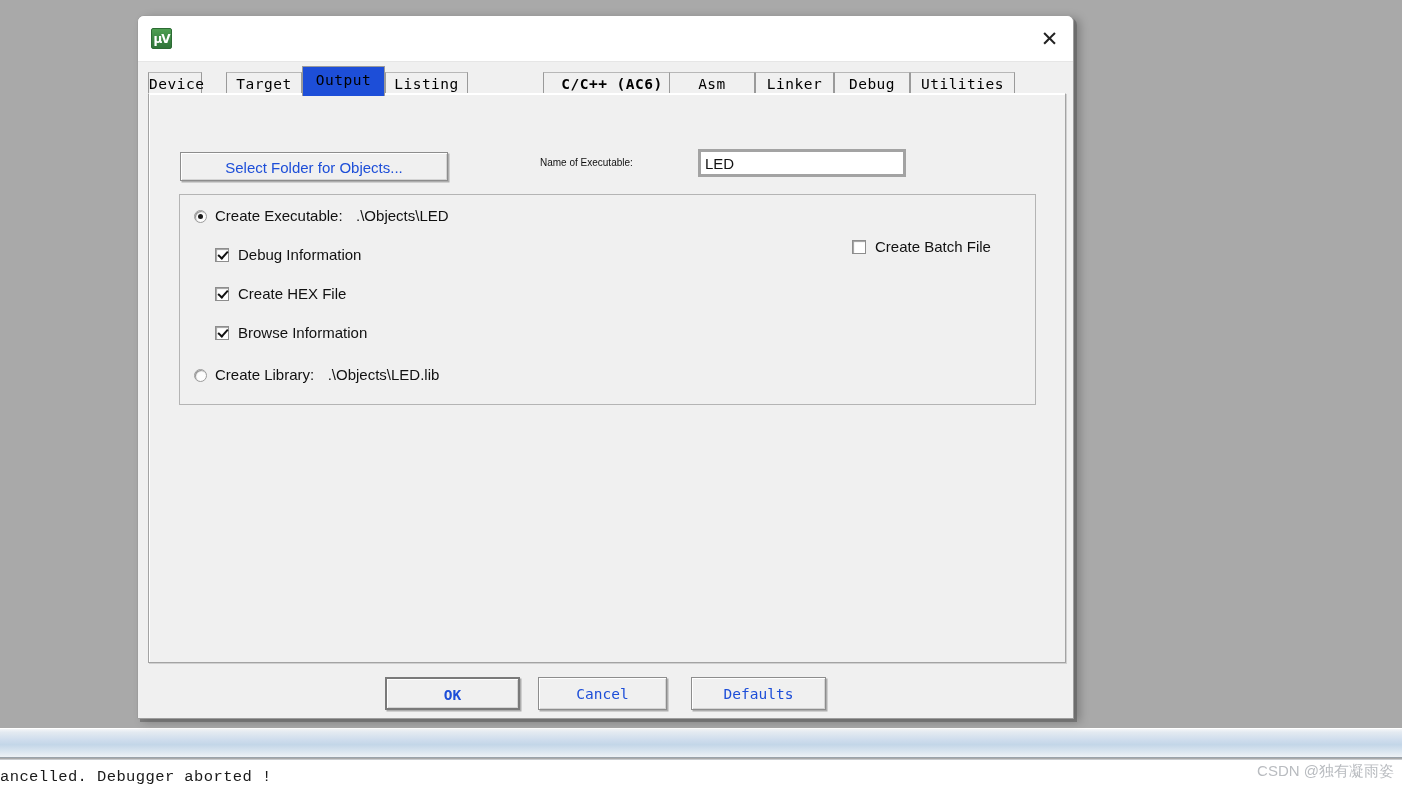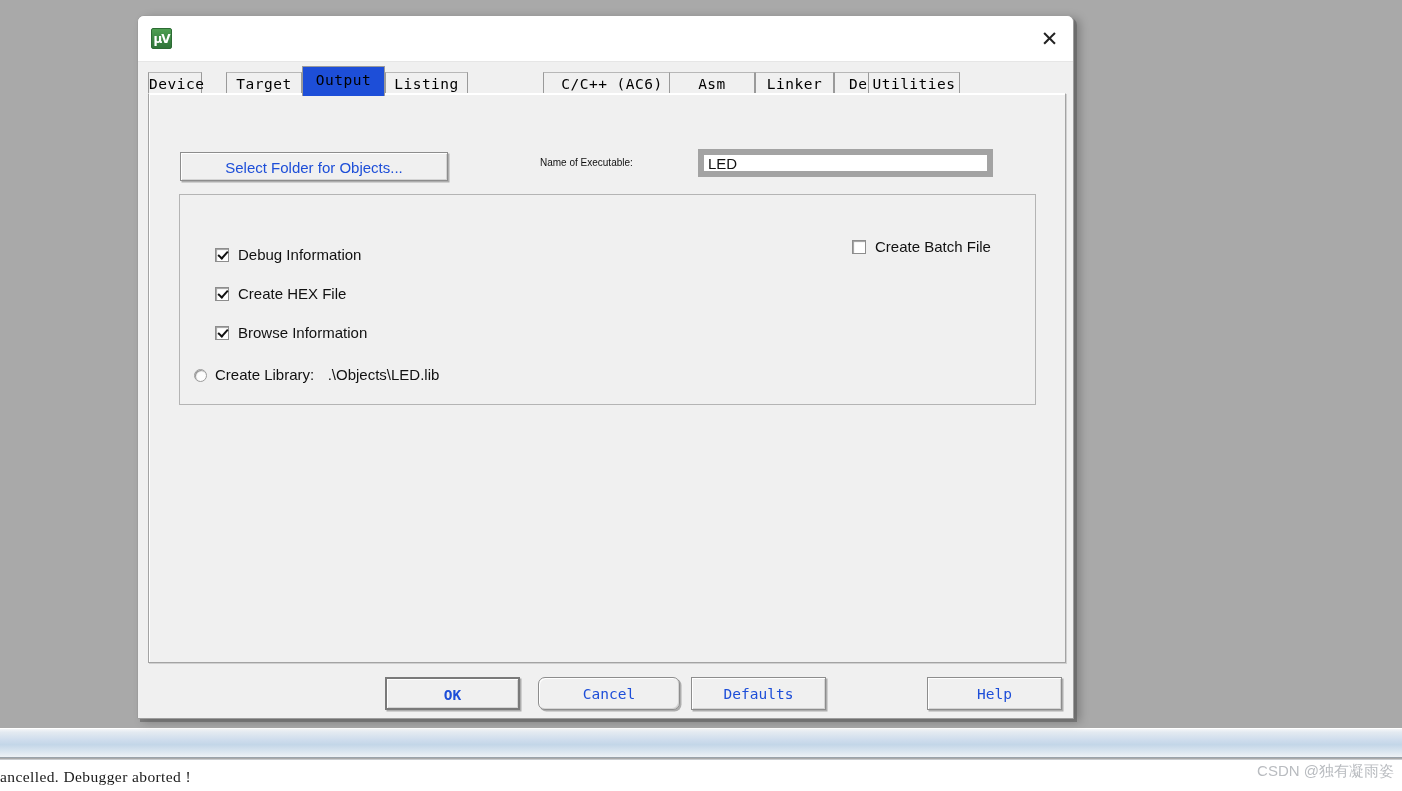--- a/index.html
+++ b/index.html
@@ -20,21 +20,21 @@
     border-top:1px solid #ffffff;
     border-bottom:1px solid #9aa3ab;
   }
   #bg-window-body{
     position:absolute; left:0; top:759px; width:1402px; height:32px;
     background:#ffffff;
     border-top:1px solid #c9ccd0;
   }
   #status-line{
     position:absolute; left:0; top:768px;
-    font-family:Liberation Serif, serif;
+    font-family:Liberation Mono, monospace;
     font-size:15.5px; color:#1a1a1a; letter-spacing:.4px;
     white-space:nowrap;
   }
   #watermark{
     position:absolute; right:8px; top:762px;
     font-family:"Liberation Sans", sans-serif;
     font-size:15px; color:#b9bcc0; white-space:nowrap;
   }
 
   
@@ -116,23 +116,23 @@
   #select-folder-btn{
     position:absolute; left:31px; top:58px; width:268px; height:29px;
     font-family:"Liberation Sans", sans-serif; font-size:15px;
     line-height:27px;
   }
   #name-exec-label{
     position:absolute; left:391px; top:63px;
     font-size:10px; color:#111; white-space:nowrap;
   }
   #name-exec-input{
-    position:absolute; left:549px; top:55px; width:295px; height:28px;
-    background:#ffffff;
-    border:6px solid #a3a3a3;
+    position:absolute; left:549px; top:55px; width:208px; height:28px;
+    background:#ffffff;
+    border:3px solid #a3a3a3;
     box-shadow: inset 1px 1px 0 #ffffff, inset -1px -1px 0 #ffffff;
     font-size:15px; color:#111;
     padding:0 4px; line-height:26px;
   }
 
   
   #output-group{
     position:absolute; left:30px; top:100px; width:857px; height:113px;
     border:1px solid #b4b4b4;
     background:#f0f0f0;
@@ -164,21 +164,21 @@
     width:4px; height:8px;
     border:solid #111; border-width:0 2px 2px 0;
     transform:rotate(42deg);
   }
   .ctl-label{ font-size:15px; color:#111; }
   .ctl-path{ font-size:15px; color:#111; }
 
   
   #btn-ok{ position:absolute; left:247px; top:661px; width:135px; height:33px; line-height:31px; font-weight:bold; }
   #btn-ok{ border:2px solid #7a7a7a; }
-  #btn-cancel{ position:absolute; left:400px; top:661px; width:142px; height:33px; line-height:31px;border-radius:7px; }
+  #btn-cancel{ position:absolute; left:400px; top:661px; width:129px; height:33px; line-height:31px; }
   #btn-defaults{ position:absolute; left:553px; top:661px; width:135px; height:33px; line-height:31px; }
   #btn-help{ position:absolute; left:789px; top:661px; width:135px; height:33px; line-height:31px; }
 </style>
 </head>
 <body>
 
 <div id="bg-window-titlebar"></div>
 <div id="bg-window-body"></div>
 <div id="status-line">ancelled. Debugger aborted !</div>
 <div id="watermark">CSDN @独有凝雨姿</div>
@@ -189,38 +189,42 @@
     <div id="app-icon">µV</div>
     <button id="close-button">✕</button>
   </div>
 
   <div id="tabstrip">
       <div class="tab" style="left: 0px; width: 54px;">Device</div>
       <div class="tab" style="left: 78px; width: 76px;">Target</div>
       <div class="tab sel" style="left: 154px; width: 83px;">Output</div>
       <div class="tab" style="left: 237px; width: 83px;">Listing</div>
       <div class="tab" style="left: 320px; width: 75px; margin-top: 32px;">User</div>
-      <div class="tab" style="left: 395px; width: 138px;">C/C++ (AC6)</div>
+      <div class="tab" style="left: 395px; width: 138px; font-weight: bold;">C/C++ (AC6)</div>
       <div class="tab" style="left: 521px; width: 86px;">Asm</div>
       <div class="tab" style="left: 607px; width: 79px;">Linker</div>
       <div class="tab" style="left: 686px; width: 76px;">Debug</div>
-      <div class="tab" style="left: 720px; width: 92px;">Utilities</div>
+      <div class="tab" style="left: 762px; width: 105px;">Utilities</div>
     </div>
 
   <div id="panel">
     <div id="panel-mask"></div>
 
     <button class="btn" id="select-folder-btn">Select Folder for Objects...</button>
 
     <div id="name-exec-label">Name of Executable:</div>
 
     <input id="name-exec-input" type="text" value="LED" style="">
 
     <div id="output-group">
 
+      <div class="ctl-row" style="left:14px; top:12px;">
+        <span class="radio on"></span><span class="ctl-label">Create Executable:</span>
+        <span class="ctl-path" style="margin-left:9px;">.\Objects\LED</span>
+      </div>
 
       <div class="ctl-row" style="left:35px; top:51px;">
         <span class="cbox on"></span><span class="ctl-label">Debug Information</span>
       </div>
 
       <div class="ctl-row" style="left:35px; top:90px;">
         <span class="cbox on"></span><span class="ctl-label">Create HEX File</span>
       </div>
 
       <div class="ctl-row" style="left:35px; top:129px;">
@@ -235,15 +239,14 @@
       <div class="ctl-row" style="left:672px; top:43px;">
         <span class="cbox"></span><span class="ctl-label">Create Batch File</span>
       </div>
 
     </div>
   </div>
 
   <button class="btn" id="btn-ok">OK</button>
   <button class="btn" id="btn-cancel">Cancel</button>
   <button class="btn" id="btn-defaults">Defaults</button>
-  <button class="btn" id="btn-help">Help</button>
 
 </div>
 
 </body></html>

